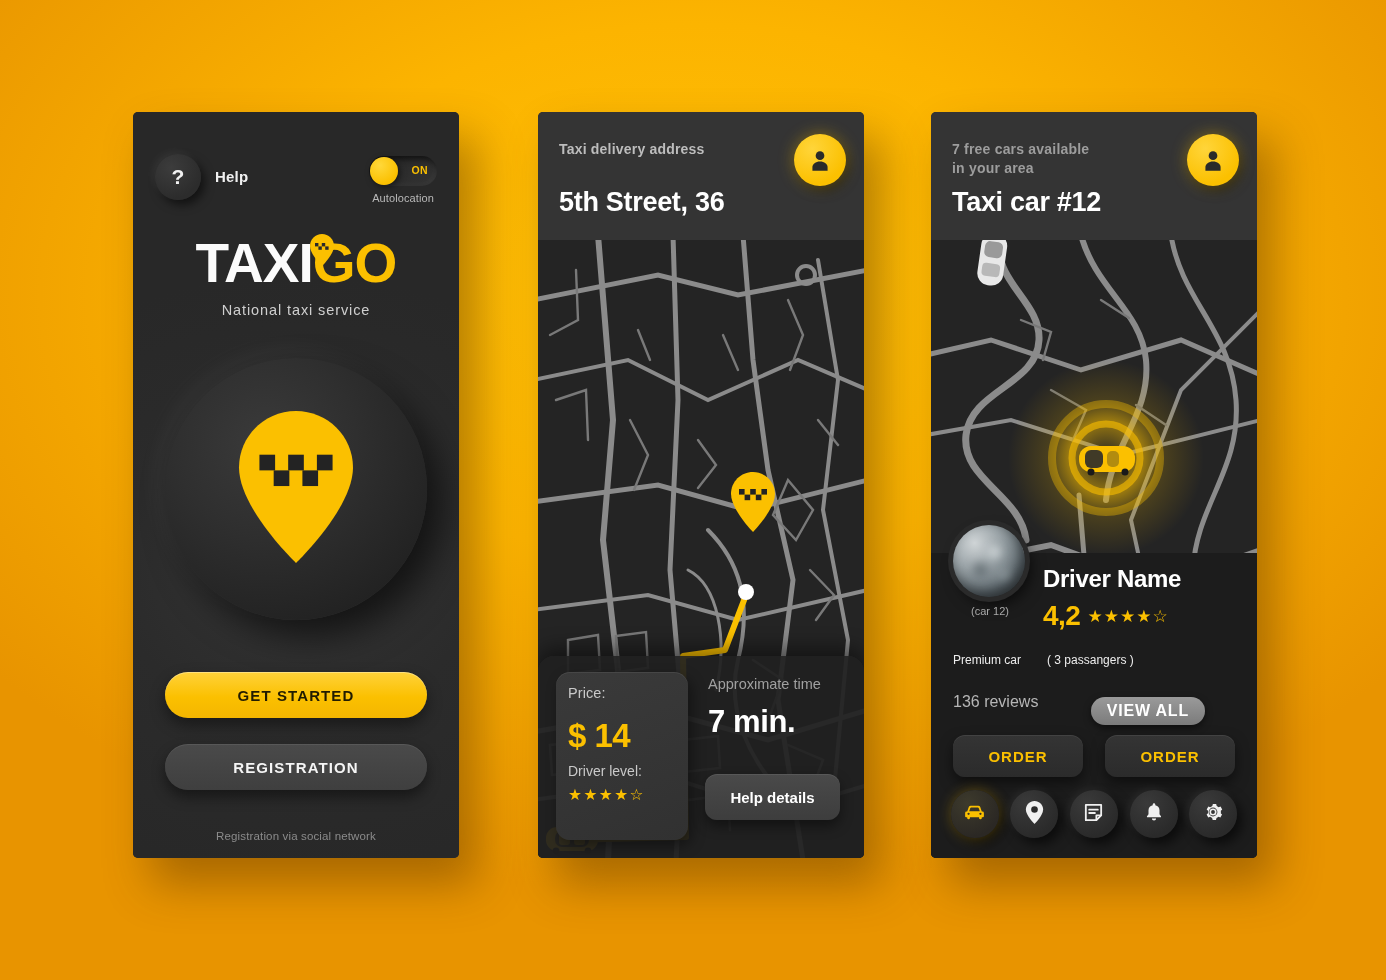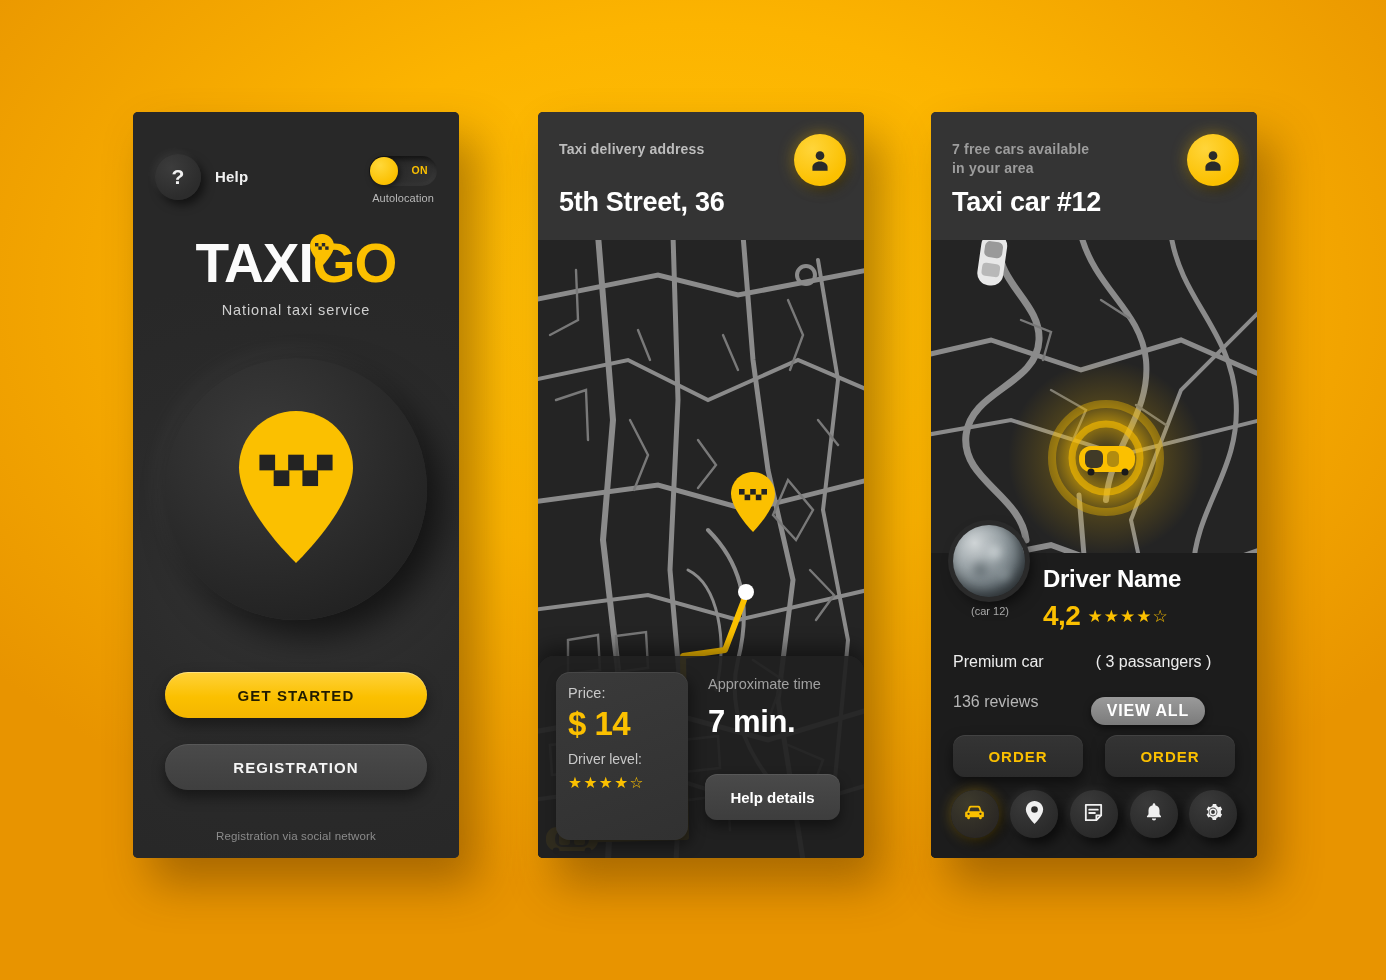--- a/index.html
+++ b/index.html
@@ -166,21 +166,21 @@
   }
   .price-card {
     position: absolute; left: 18px; top: 16px;
     width: 132px; height: 168px; border-radius: 14px;
     background: linear-gradient(160deg,#3a3a3a 0%, #313131 100%);
     box-shadow: inset 0 1px 0 rgba(255,255,255,.07), 4px 6px 14px rgba(0,0,0,.4);
     padding: 13px 12px;
   }
   .price-label { color: #c9c9c9; font-size: 14.5px; letter-spacing: .1px; }
   .price-value {
-    color: #FBC000; font-size: 33px; font-weight: bold; margin-top: 4px; letter-spacing: -.5px;
+    color: #FBC000; font-size: 33px; font-weight: bold; margin-top: 16px; letter-spacing: -.5px;
   }
   .driver-level { color: #c9c9c9; font-size: 14px; margin-top: 8px; }
   .stars { margin-top: 7px; font-size: 15.5px; letter-spacing: 1.5px; color: #FBC000; white-space: nowrap; }
   .star-empty { color: #FBC000; }
 
   .approx-label {
     position: absolute; left: 170px; top: 20px;
     color: #a0a0a0; font-size: 14.5px;
   }
   .approx-value {
@@ -224,22 +224,22 @@
   }
   .drv-name {
     position: absolute; left: 112px; top: 12px;
     color: #fff; font-size: 24px; font-weight: bold; letter-spacing: -.3px;
   }
   .drv-rate-row { position: absolute; left: 112px; top: 47px; display: flex; align-items: center; }
   .drv-rate { color: #FBC000; font-size: 28px; font-weight: bold; letter-spacing: -.5px; }
   .drv-rate-stars { margin-left: 7px; font-size: 17px; letter-spacing: 1px; color: #FBC000; }
   .drv-line {
     position: absolute; left: 22px; top: 100px; right: 20px;
-    display: flex; gap: 52px;
-    color: #ededed; font-size: 16px;
+    display: flex; gap: 26px;
+    color: #ededed; font-size: 12px;
   }
   .reviews {
     position: absolute; left: 22px; top: 140px;
     color: #b6b6b6; font-size: 16px;
   }
   .viewall {
     position: absolute; right: 52px; top: 144px;
     padding: 5px 16px; border-radius: 14px; border: none;
     background: linear-gradient(180deg,#9a9a9a,#7b7b7b);
     color: #fff; font-size: 16px; font-weight: bold; letter-spacing: .8px;

